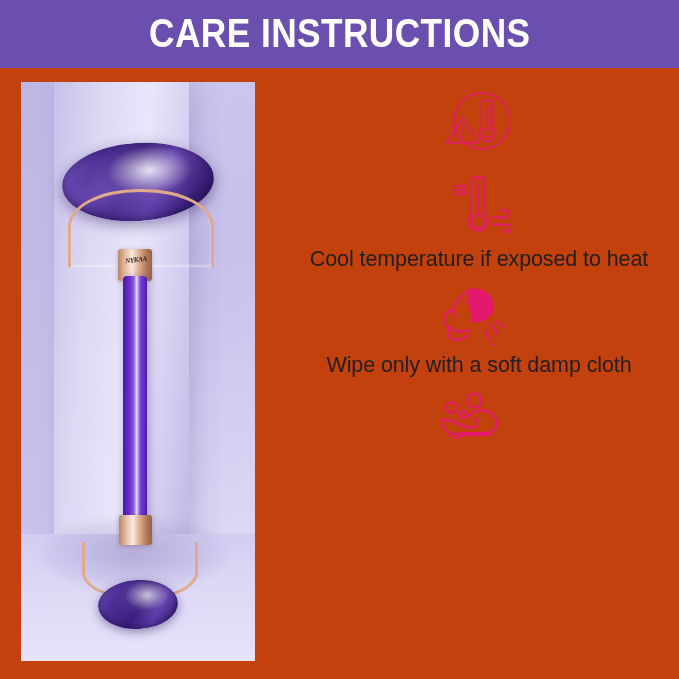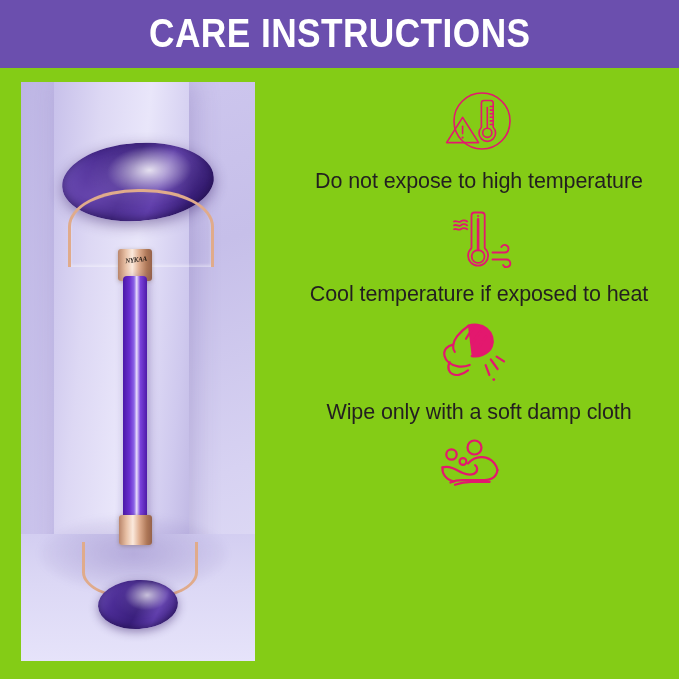--- a/index.html
+++ b/index.html
@@ -11,21 +11,21 @@
     width: 679px;
     height: 679px;
     overflow: hidden;
     font-family: "Liberation Sans", sans-serif;
     -webkit-font-smoothing: antialiased;
   }
   #page {
     position: relative;
     width: 679px;
     height: 679px;
-    background: #84cc16;
+    background: #c2410c;
     overflow: hidden;
   }
 
   
   #header-banner {
     position: absolute;
     left: 0;
     top: 0;
     width: 679px;
     height: 68px;
@@ -225,21 +225,21 @@
   }
 
   
   .item-0 { margin-top: 6px; }
   .item-0 .instruction-text { margin-top: 8px; }
   .item-1 { margin-top: 14px; }
   .item-1 .instruction-text { margin-top: 6px; }
   .item-2 { margin-top: 16px; }
   .item-2 .instruction-text { margin-top: 7px; }
   .item-3 { margin-top: 15px; }
-  .item-3 .instruction-text { margin-top: 12px; }
+  .item-3 .instruction-text { margin-top: 0; }
   .item-4 { margin-top: 13px; }
   .item-4 .instruction-text { margin-top: 6px; }
 </style>
 </head>
 <body>
 
 <div id="page">
 
   <div id="header-banner">
     <div id="header-title">CARE INSTRUCTIONS</div>
@@ -271,21 +271,20 @@
           <circle cx="42" cy="33" r="28"></circle>
           <path d="M44 12.5h6.6a2.6 2.6 0 0 1 2.6 2.6v24.1a8.3 8.3 0 1 1-11.8 0V15.1a2.6 2.6 0 0 1 2.6-2.6z"></path>
           <circle cx="47.3" cy="44.8" r="4.6"></circle>
           <path d="M47.3 40.2V19.5"></path>
           <path d="M50.3 18.5h2.6M50.3 22.1h2.6M50.3 25.7h2.6M50.3 29.3h2.6M50.3 32.9h2.6M50.3 36.5h2.6"></path>
           <path d="M22.6 29.4 38.6 54.6H6.6z"></path>
           <path d="M22.6 38.2v7.4"></path>
           <circle cx="22.6" cy="49.6" r="1.1" fill="#E3186E" stroke="none"></circle>
         </svg>
       </span>
-      <div class="instruction-text">Do not expose to high temperature</div>
     </div>
 
     <div class="instruction-item item-1">
       <span class="instruction-icon">
         <svg width="86" height="66" viewBox="0 0 86 66" fill="none" stroke="#E3186E" stroke-width="1.8" stroke-linecap="round" stroke-linejoin="round">
           <path d="M38.5 3.5h7.2a3 3 0 0 1 3 3v32.6a10 10 0 1 1-13.2 0V6.5a3 3 0 0 1 3-3z"></path>
           <circle cx="42.1" cy="47.5" r="6.4"></circle>
           <path d="M42.1 41.1V10.4" stroke-width="2.6"></path>
           <circle cx="42.1" cy="7" r="1.1" fill="#E3186E" stroke="none"></circle>
           <path d="M18 12.5c2.2-1.6 4.4 1.6 6.6 0s4.4-1.6 6.6 0"></path>

